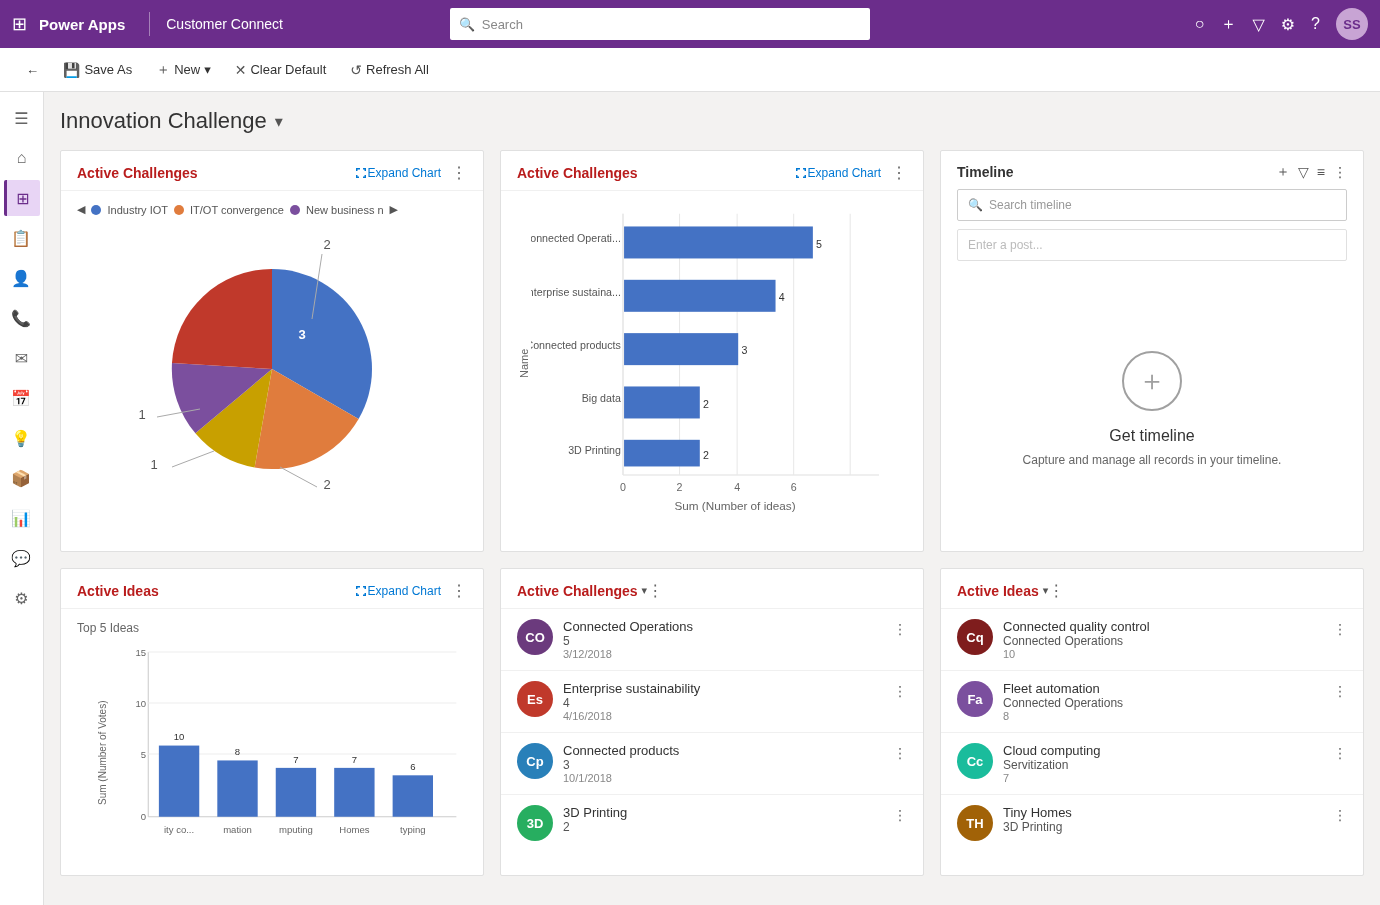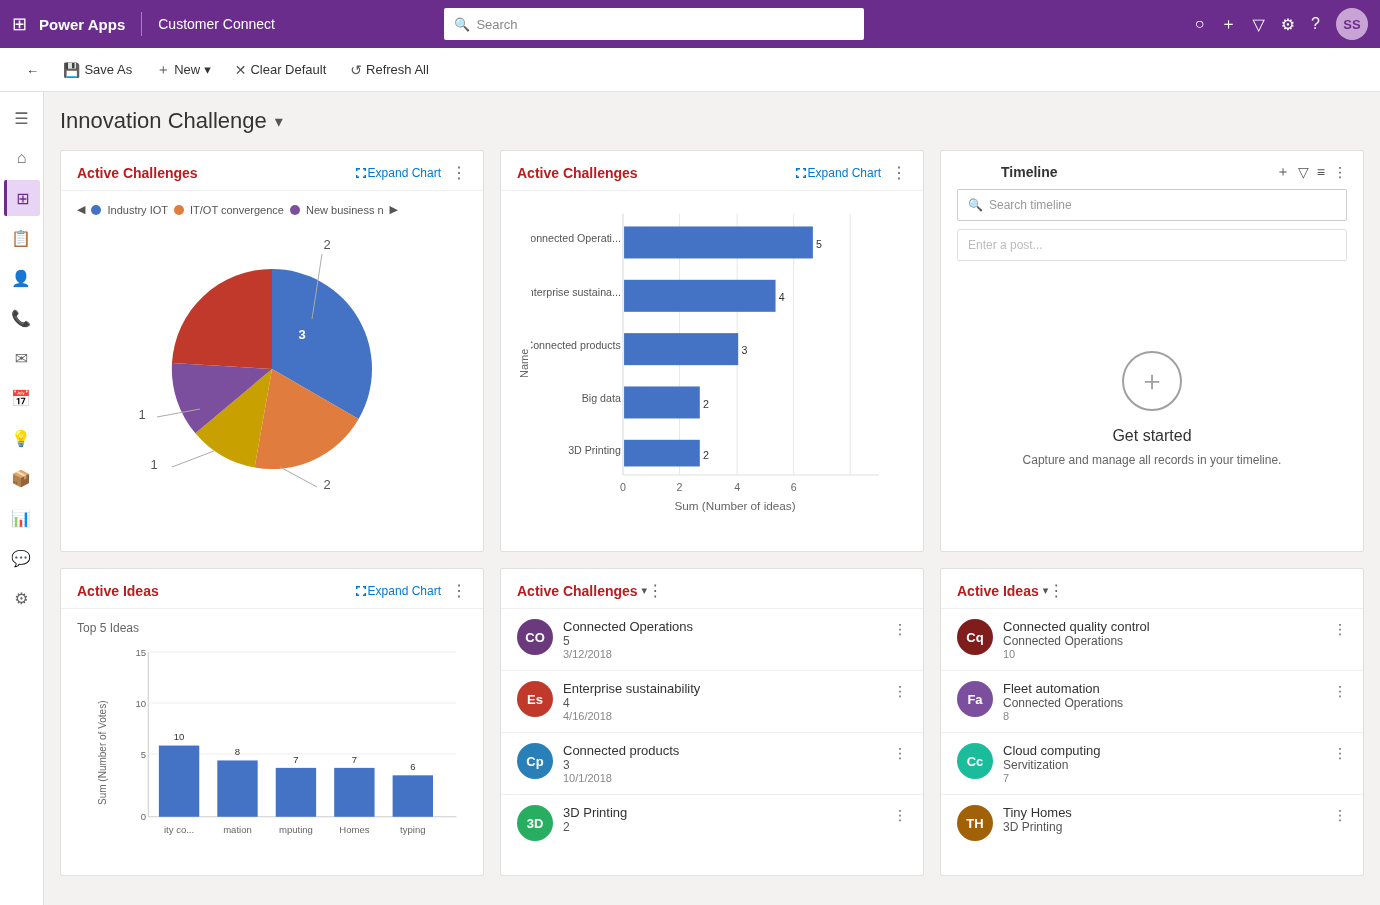--- a/index.html
+++ b/index.html
@@ -9,21 +9,21 @@
     .top-nav {
       height: 48px;
       background: #6b2d8b;
       display: flex;
       align-items: center;
       padding: 0 12px;
       gap: 8px;
       color: white;
     }
     .top-nav .grid-icon { font-size: 18px; cursor: pointer; margin-right: 4px; }
-    .top-nav .app-name { font-weight: 600; font-size: 15px; margin-right: 0; }
+    .top-nav .app-name { font-weight: 600; font-size: 15px; margin-right: 8px; }
     .top-nav .divider { width: 1px; height: 24px; background: rgba(255,255,255,0.4); margin: 0 8px; }
     .top-nav .customer-connect { font-size: 14px; }
     .top-nav .search-bar {
       flex: 1;
       max-width: 420px;
       height: 32px;
       background: white;
       border-radius: 2px;
       display: flex;
       align-items: center;
@@ -124,21 +124,21 @@
     
     .pie-card .card-body { padding: 12px 16px; min-height: 360px; }
     .pie-legend { display: flex; align-items: center; gap: 6px; font-size: 11px; color: #555; flex-wrap: wrap; margin-bottom: 8px; }
     .legend-dot { width: 10px; height: 10px; border-radius: 50%; display: inline-block; }
     .pie-container { display: flex; justify-content: center; align-items: center; height: 290px; position: relative; }
 
     
     .bar-card .card-body { padding: 12px 16px; min-height: 360px; }
     .chart-subtitle { font-size: 12px; color: #666; margin-bottom: 8px; }
     .timeline-header-row {
-      display: flex; align-items: center; justify-content: space-between; padding: 12px 16px 8px; margin-left: 44px;
+      display: flex; align-items: center; justify-content: space-between; padding: 12px 16px 8px;
     }
     .timeline-title { font-size: 14px; font-weight: 600; color: #333; flex: 1; }
     .timeline-actions { display: flex; align-items: center; gap: 8px; }
     .timeline-action-btn { background: none; border: none; cursor: pointer; color: #555; font-size: 14px; }
     .timeline-search {
       margin: 0 16px 8px;
       height: 32px;
       border: 1px solid #ccc;
       border-radius: 2px;
       display: flex;
@@ -404,21 +404,21 @@
         </div>
         <div class="timeline-search">
           <span style="color:#888;">🔍</span>
           <span style="color:#999; font-size:12px;">Search timeline</span>
         </div>
         <div class="timeline-post-area">
           <span>Enter a post...</span>
         </div>
         <div class="timeline-get-started">
           <div class="timeline-plus-circle">＋</div>
-          <div class="timeline-gs-title">Get started</div>
+          <div class="timeline-gs-title">Get timeline</div>
           <div class="timeline-gs-subtitle">Capture and manage all records in your timeline.</div>
         </div>
       </div>
 
       <div class="card ideas-card">
         <div class="card-header">
           <span class="card-title">Active Ideas</span>
           <div class="card-header-actions">
             <button class="expand-chart-btn">
               <svg width="14" height="14" viewBox="0 0 14 14">

